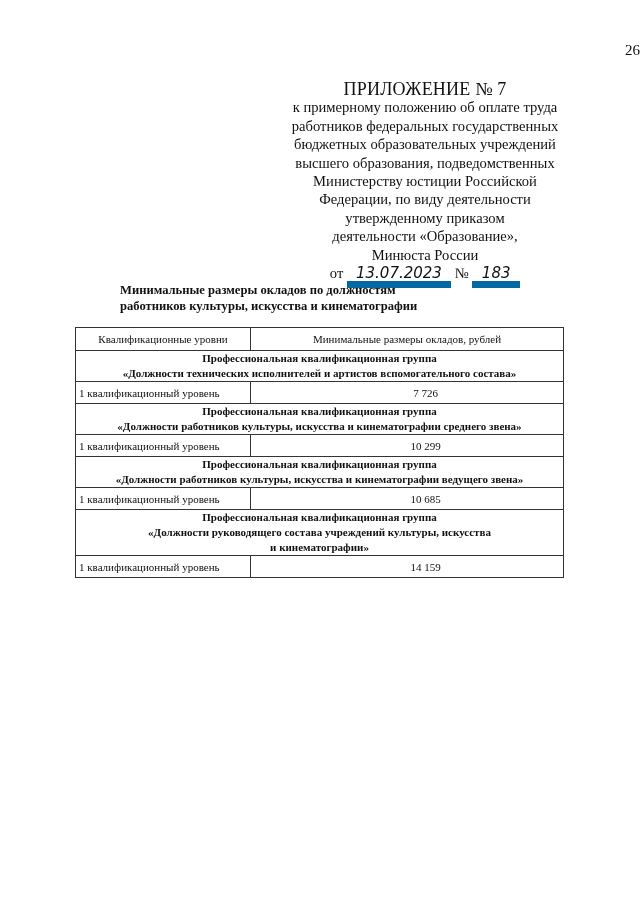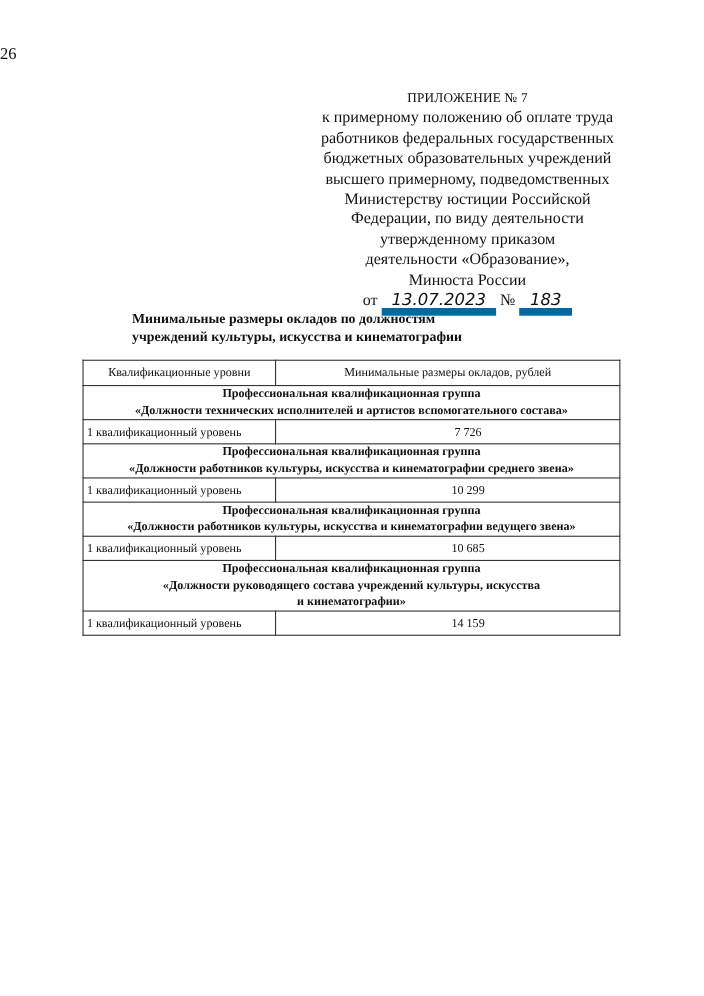--- a/index.html
+++ b/index.html
@@ -1,21 +1,21 @@
 <!DOCTYPE html>
 <html><head>
   <meta charset="utf-8">
   <style>
     html, body { margin: 0; padding: 0; background: #ffffff; }
     body { width: 640px; height: 905px; position: relative; overflow: hidden;
            font-family: "Liberation Serif", "DejaVu Serif", serif; color: #111; }
-    .page-number { position: absolute; left: 0; width: 640px; top: 42px; text-align: left; font-size: 15px; padding-left: 0; }
+    .page-number { position: absolute; left: 0; width: 640px; top: 42px; text-align: right; font-size: 15px; padding-left: 0; }
     .page-number span { position: relative; left: 0; }
     .appendix { position: absolute; left: 270px; width: 310px; top: 80px; text-align: center; font-size: 14.6px; line-height: 18.4px; }
-    .appendix .title { font-size: 12px; letter-spacing: 0.2px; }
+    .appendix .title { font-size: 18px; letter-spacing: 0.2px; }
     .order-line { white-space: nowrap; }
     .hand { font-family: "DejaVu Sans", sans-serif; font-style: italic; font-size: 15px; display: inline-block;
             border-bottom: 7px solid #0369a1; padding: 0 4px; line-height: 16px; }
     .hand.date { min-width: 96px; }
     .hand.num { min-width: 40px; }
     .heading { position: absolute; left: 120px; width: 400px; top: 282px; font-weight: bold; font-size: 12.6px; line-height: 16px; }
     table.salary { position: absolute; left: 75px; top: 327px; width: 489px; border-collapse: collapse; font-size: 11px; }
     table.salary td { border: 1.3px solid #333; padding: 0 3px; vertical-align: middle; }
     .hdr td { height: 22px; text-align: center; }
     .grp td { text-align: center; font-weight: bold; line-height: 15px; padding-top: 3px; padding-bottom: 3px; }
@@ -27,37 +27,37 @@
 </head>
 <body>
 
 <div class="page-number"><span>26</span></div>
 
 <div class="appendix">
   <div class="title">ПРИЛОЖЕНИЕ № 7</div>
   <div>к примерному положению об оплате труда</div>
   <div>работников федеральных государственных</div>
   <div>бюджетных образовательных учреждений</div>
-  <div>высшего примерному, подведомственных</div>
+  <div>высшего образования, подведомственных</div>
   <div>Министерству юстиции Российской</div>
   <div>Федерации, по виду деятельности</div>
   <div>утвержденному приказом</div>
   <div>деятельности «Образование»,</div>
   <div>Минюста России</div>
   <div class="order-line">
     <span>от</span>
     <span class="hand date">13.07.2023</span>
     <span>№</span>
     <span class="hand num">183</span>
   </div>
 </div>
 
 <div class="heading">
   <div>Минимальные размеры окладов по должностям</div>
-  <div>учреждений культуры, искусства и кинематографии</div>
+  <div>работников культуры, искусства и кинематографии</div>
 </div>
 
 <table class="salary">
   <tbody>
       <tr class="hdr">
     <td class="c1">Квалификационные уровни</td>
     <td>Минимальные размеры окладов, рублей</td>
   </tr>
 
   <tr class="grp">

